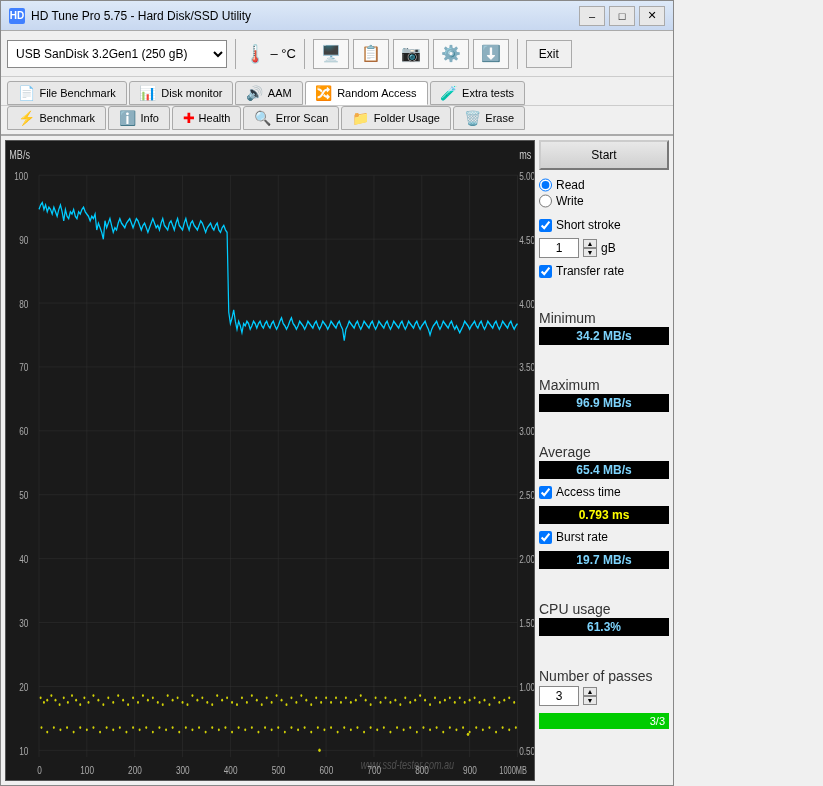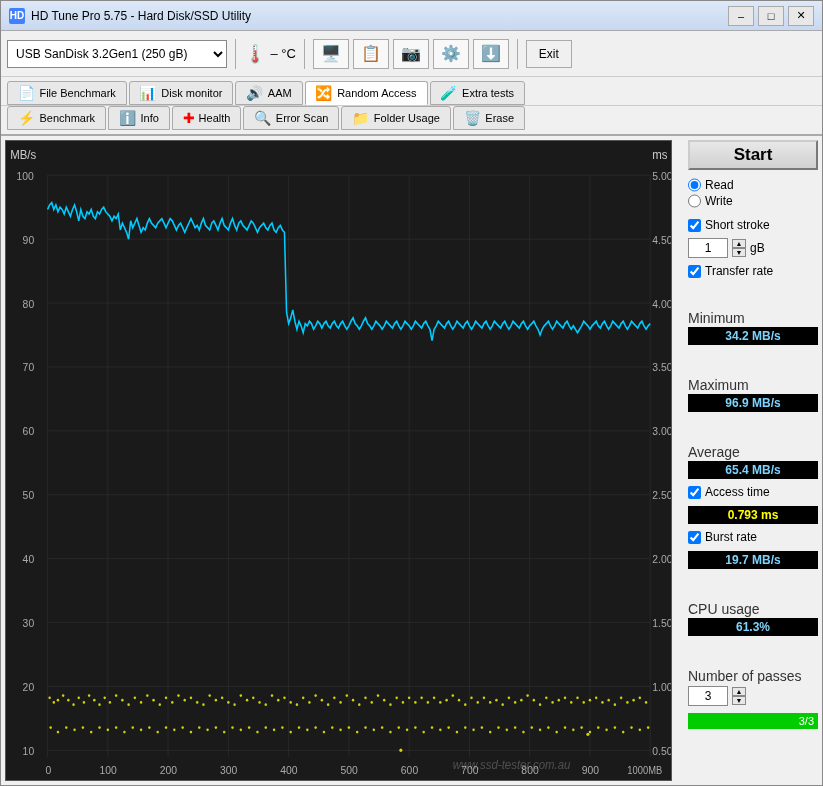--- a/index.html
+++ b/index.html
@@ -5,21 +5,21 @@
     * { margin: 0; padding: 0; box-sizing: border-box; }
     body {
       font-family: 'Segoe UI', Tahoma, sans-serif;
       font-size: 12px;
       background: #f0f0f0;
       width: 823px;
       height: 786px;
       overflow: hidden;
     }
     .window {
-      width: 823px;
+      width: 674px;
       height: 786px;
       border: 1px solid #888;
       background: #f0f0f0;
       display: flex;
       flex-direction: column;
     }
     .title-bar {
       background: linear-gradient(to bottom, #dde9f8, #c8d8f0);
       height: 30px;
       display: flex;
@@ -167,21 +167,21 @@
       background: #f0f0f0;
       gap: 2px;
       border-bottom: 2px solid #aaa;
     }
 
     .main-area {
       display: flex;
       flex: 1;
       background: #f0f0f0;
       padding: 4px;
-      gap: 16px;
+      gap: 4px;
       overflow: hidden;
     }
 
     .chart-container {
       flex: 1;
       background: #1a1a1a;
       border: 1px solid #555;
       position: relative;
       overflow: hidden;
     }
@@ -197,22 +197,22 @@
       flex-direction: column;
       gap: 4px;
     }
 
     .start-btn {
       width: 100%;
       height: 30px;
       background: linear-gradient(to bottom, #e8e8e8, #d0d0d0);
       border: 2px outset #ccc;
       cursor: pointer;
-      font-size: 17px;
-      font-weight: bold;
+      font-size: 12px;
+      font-weight: normal;
     }
 
     .radio-group {
       display: flex;
       flex-direction: column;
       gap: 2px;
       padding: 4px 0;
     }
     .radio-item {
       display: flex;

